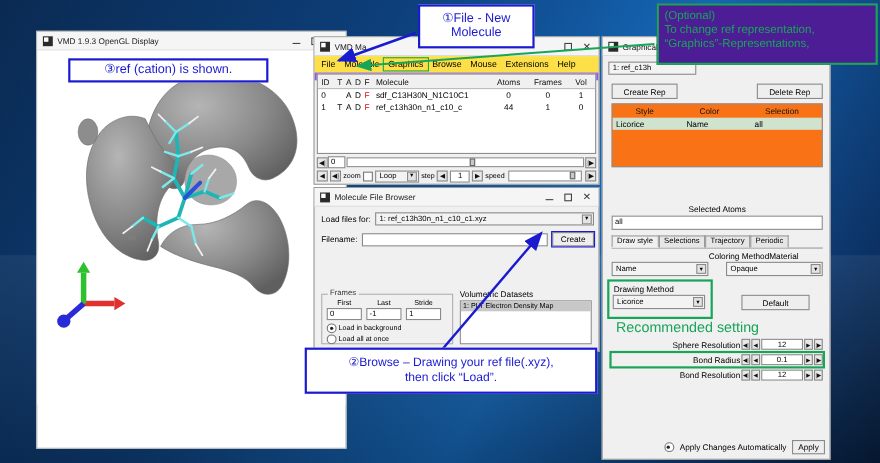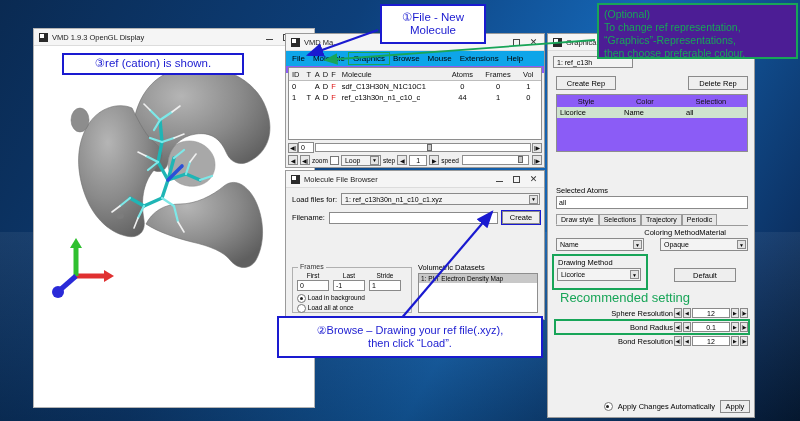--- a/index.html
+++ b/index.html
@@ -25,21 +25,21 @@
   .wbtns{display:flex;align-items:center;gap:0;}
   .wbtn{width:17px;height:15px;display:flex;align-items:center;justify-content:center;font-size:8px;color:#333;}
   .wbtn.min:before{content:"";display:block;width:7px;height:1px;background:#444;margin-top:5px;}
   .wbtn.max:before{content:"";display:block;width:7px;height:7px;border:1px solid #444;box-sizing:border-box;}
   .wbtn.cls{font-size:9px;}
   
   #gl{left:0;top:28px;width:282px;height:380px;background:#fff;border:1px solid #b4b4b4;margin-left:33px;}
   #glcanvas{position:absolute;left:0;top:17px;width:280px;height:322px;background:#ffffff;overflow:hidden;}
   
   #vmdmain{left:285px;top:33px;width:260px;height:135px;}
-  .menubar{display:flex;align-items:center;height:15px;font-size:8px;color:#000;padding:0 2px;border-bottom:7px solid #8b5cf6;background:#0ea5e9;text-align:right;}
+  .menubar{display:flex;align-items:center;height:15px;font-size:8px;color:#000;padding:0 2px;border-bottom:7px solid #8b5cf6;background:#fde047;text-align:right;}
   .menubar span{padding:1px 4px;}
   .menubar span.hl{outline:1.4px solid #18a558;}
   .mtable{position:absolute;left:2px;top:33px;width:254px;height:73px;background:#fff;border:1px solid #8e8e8e;box-sizing:border-box;font-size:7.5px;}
   .mhead{display:flex;background:#f0f0f0;border-bottom:1px solid #bdbdbd;height:12px;align-items:center;color:#111;}
   .mrow{display:flex;height:11px;align-items:center;color:#000;}
   .c-id{width:14px;padding-left:3px;}
   .c-f{width:9px;text-align:center;}
   .c-f.red{color:#d11;}
   .c-mol{width:112px;padding-left:4px;overflow:hidden;white-space:nowrap;}
   .c-at{width:40px;text-align:center;}
@@ -58,21 +58,21 @@
   
   #mfb{left:285px;top:170px;width:260px;height:150px;}
   .lbl{font-size:7.5px;color:#000;}
   .btn{border:1px solid #8a8a8a;background:#eeeeee;font-size:7.5px;color:#000;display:flex;align-items:center;justify-content:center;box-sizing:border-box;}
   .group{border:1px solid #b0b0b0;box-sizing:border-box;position:relative;}
   .grouptitle{position:absolute;top:-5px;left:5px;background:#f0f0f0;font-size:7px;padding:0 2px;color:#333;}
   .radio{width:7px;height:7px;border:1px solid #777;border-radius:50%;background:#fff;display:inline-block;position:relative;vertical-align:middle;}
   .radio.on:after{content:"";position:absolute;left:1.5px;top:1.5px;width:3px;height:3px;border-radius:50%;background:#222;}
   
   #grep{left:547px;top:33px;width:208px;height:385px;}
-  .reptbl{background:#8b5cf6;border:1px solid #8e8e8e;box-sizing:border-box;}
+  .reptbl{background:#f97316;border:1px solid #8e8e8e;box-sizing:border-box;}
   .rephead{display:flex;font-size:7.5px;color:#111;height:12px;align-items:center;justify-content:space-around;}
   .reprow{display:flex;font-size:7.5px;height:11px;align-items:center;background:#cfe3cf;}
   .tabrow{display:flex;font-size:7px;border-bottom:1px solid #9a9a9a;}
   .tab{padding:1px 4px;border:1px solid #9a9a9a;border-bottom:none;background:#e6e6e6;color:#000;}
   .tab.active{background:#f0f0f0;border-bottom:1px solid #f0f0f0;}
   .spinrow{display:flex;align-items:center;justify-content:flex-end;gap:1px;font-size:7.5px;color:#000;margin-bottom:3px;}
   .spinbtn{width:8px;height:10px;border:1px solid #888;background:#e8e8e8;font-size:5px;display:flex;align-items:center;justify-content:center;box-sizing:border-box;color:#111;}
   .spinval{width:38px;height:10px;border:1px solid #8a8a8a;background:#fff;font-size:7px;display:flex;align-items:center;justify-content:center;box-sizing:border-box;}
   .greenbox{outline:2px solid #18a558;}
   
@@ -338,21 +338,21 @@
       <span>Color</span>
       <span>Selection</span>
     </div>
     <div class="reprow">
       <span style="width:64px;padding-left:3px">Licorice</span>
       <span style="width:62px">Name</span>
       <span>all</span>
     </div>
   </div>
 
-  <div style="position:absolute;left:8px;top:152px;width:192px;text-align:left;font-size:7.5px;color:#000;">Selected Atoms</div>
+  <div style="position:absolute;left:8px;top:152px;width:192px;text-align:center;font-size:7.5px;color:#000;">Selected Atoms</div>
   <div class="fld" style="position:absolute;left:8px;top:162px;width:192px;height:13px;">all</div>
 
   <div class="tabrow" style="position:absolute;left:8px;top:180px;width:192px;">
     <span class="tab active">Draw style</span>
     <span class="tab">Selections</span>
     <span class="tab">Trajectory</span>
     <span class="tab">Periodic</span>
   </div>
 
   <div style="position:absolute;left:8px;top:194px;width:192px;display:flex;justify-content:flex-end;font-size:7.5px;color:#000;">
@@ -439,14 +439,13 @@
 
 <div class="callout" style="left:277px;top:316px;width:266px;height:42px;display:flex;flex-direction:column;justify-content:center;font-size:11px;">
   <span>②Browse – Drawing your ref file(.xyz),</span>
   <span>then click “Load”.</span>
 </div>
 
 <div class="greennote" style="left:597px;top:3px;width:201px;height:56px;">
   <div>(Optional)</div>
   <div>To change ref representation,</div>
   <div>“Graphics”-Representations,</div>
-  <div>then choose preferable colour.</div>
 </div>
 
 </body></html>

